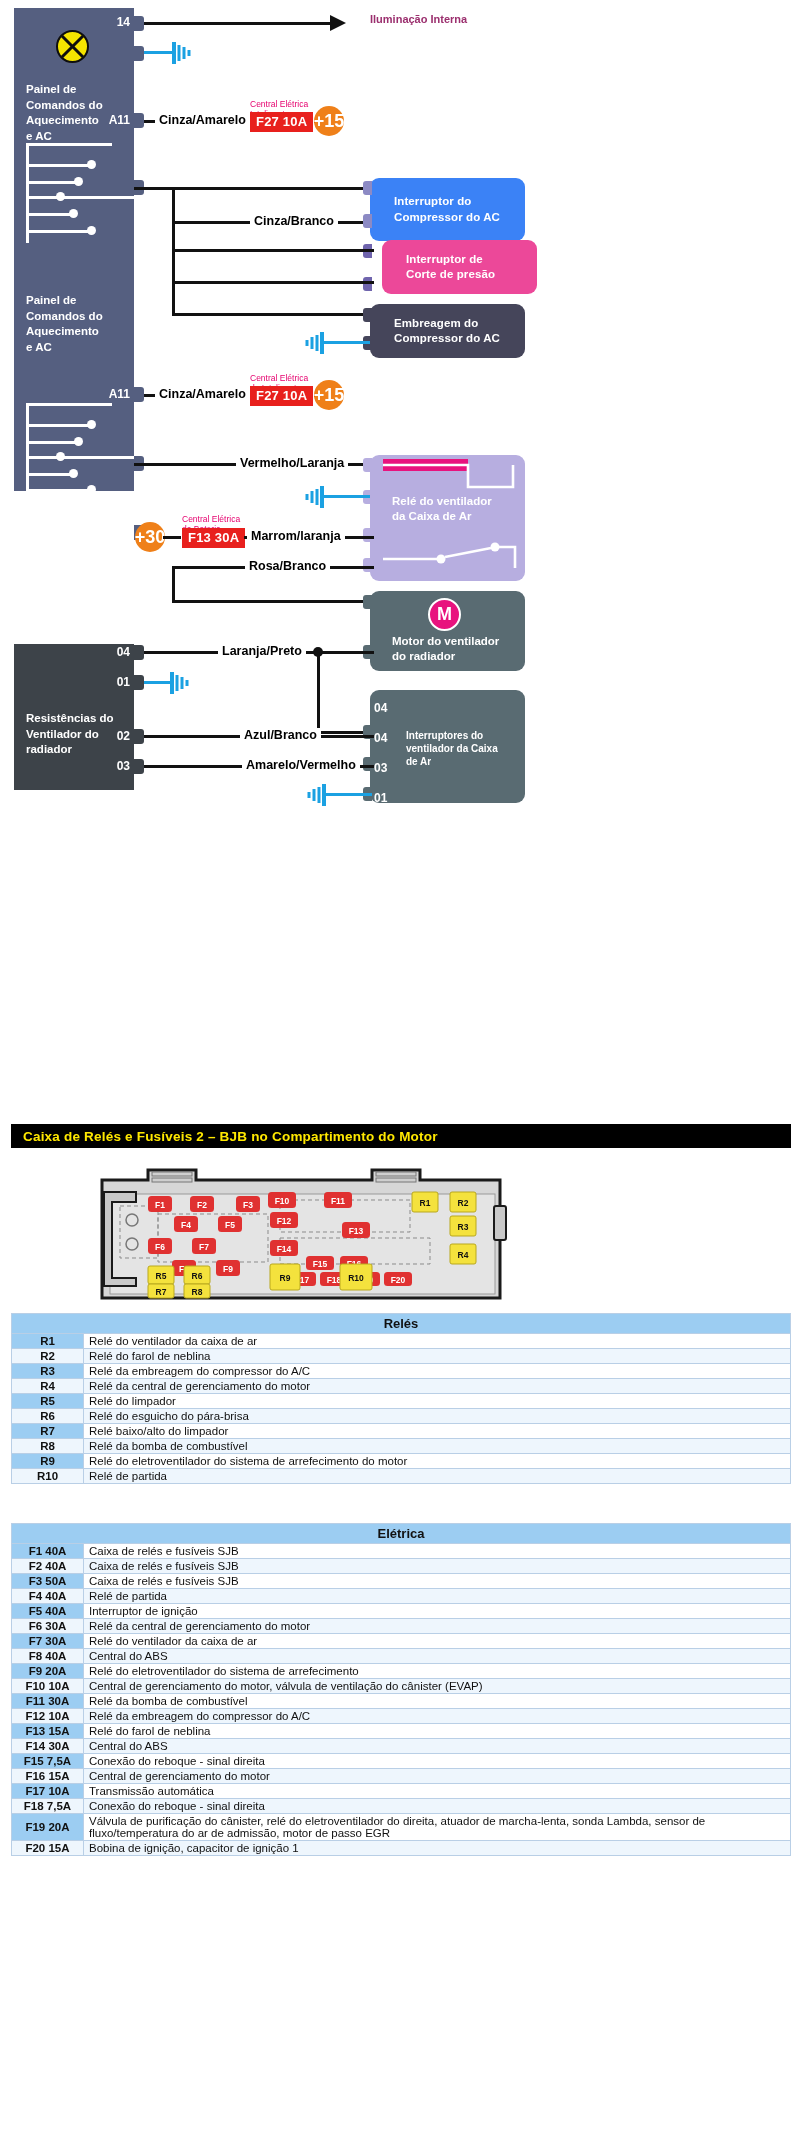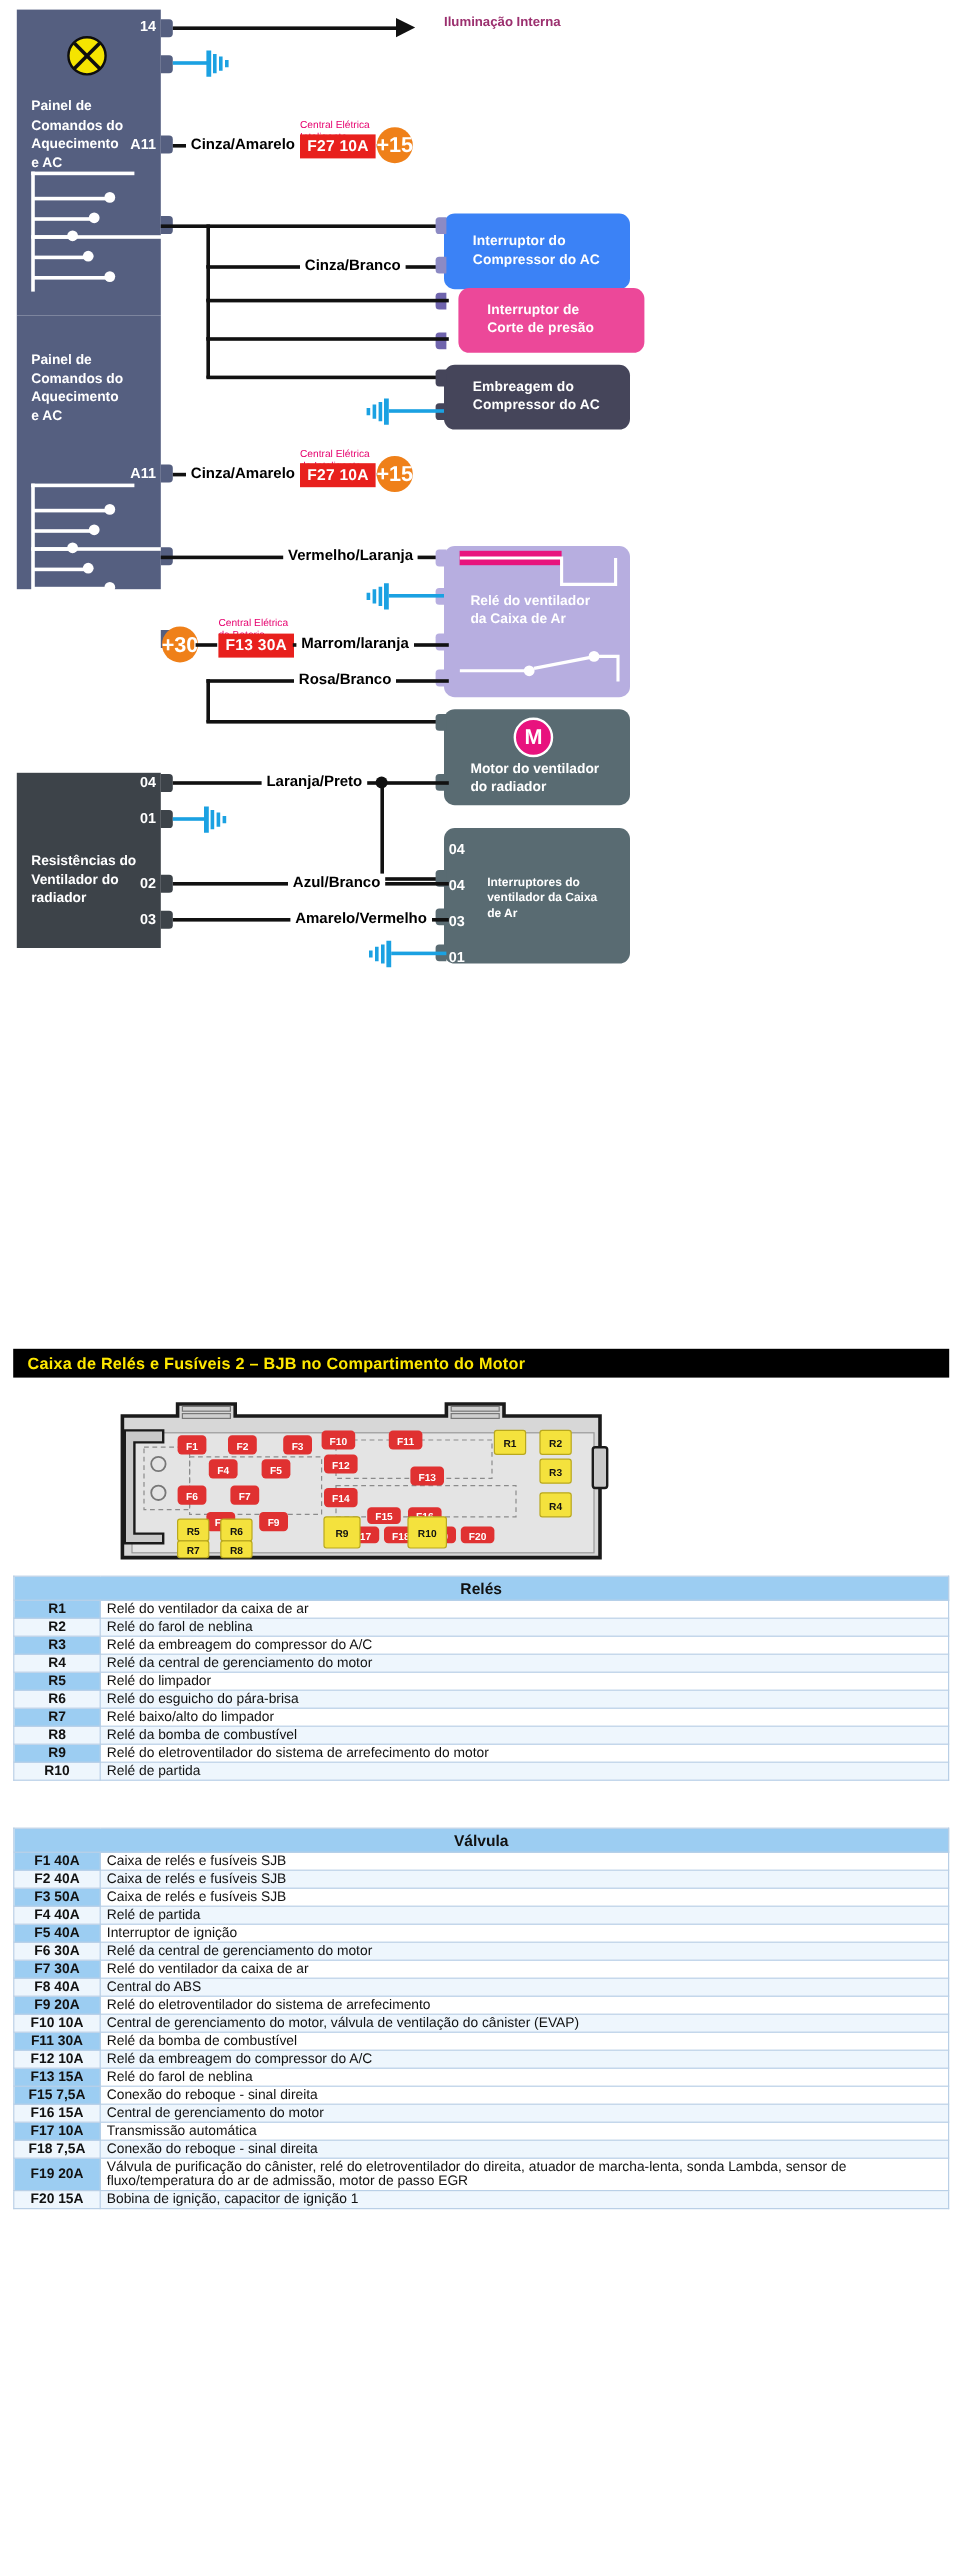--- a/index.html
+++ b/index.html
@@ -500,21 +500,21 @@
     <tr class="alt">
         <td class="key-col">R10</td>
         <td>Relé de partida</td>
       </tr>
   </tbody>
 </table>
 
 <table id="fuse-table">
   <tbody>
     <tr>
-        <td class="sec-head" colspan="2">Válvula</td>
+        <td class="sec-head" colspan="2">Elétrica</td>
       </tr>
     <tr>
         <td class="key-col">F1 40A</td>
         <td>Caixa de relés e fusíveis SJB</td>
       </tr>
     <tr class="alt">
         <td class="key-col">F2 40A</td>
         <td>Caixa de relés e fusíveis SJB</td>
       </tr>
     <tr>
@@ -554,20 +554,24 @@
         <td>Relé da bomba de combustível</td>
       </tr>
     <tr class="alt">
         <td class="key-col">F12 10A</td>
         <td>Relé da embreagem do compressor do A/C</td>
       </tr>
     <tr>
         <td class="key-col">F13 15A</td>
         <td>Relé do farol de neblina</td>
       </tr>
+    <tr class="alt">
+        <td class="key-col">F14 30A</td>
+        <td>Central do ABS</td>
+      </tr>
     <tr>
         <td class="key-col">F15 7,5A</td>
         <td>Conexão do reboque - sinal direita</td>
       </tr>
     <tr class="alt">
         <td class="key-col">F16 15A</td>
         <td>Central de gerenciamento do motor</td>
       </tr>
     <tr>
         <td class="key-col">F17 10A</td>

